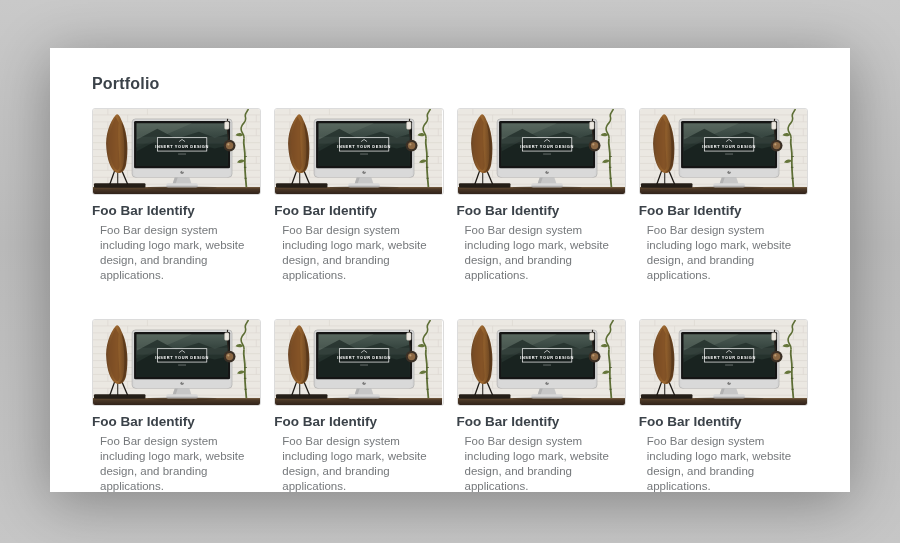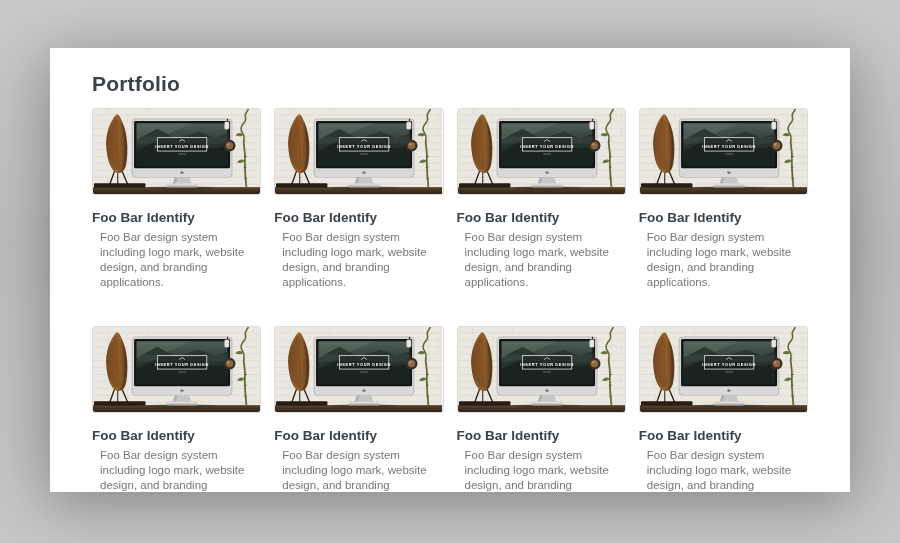--- a/index.html
+++ b/index.html
@@ -7,31 +7,31 @@
     width:900px;height:543px;overflow:hidden;
     background:linear-gradient(180deg,#c9c9c9 0%,#bcbcbc 45%,#c6c6c6 100%);
     font-family:"Liberation Sans",sans-serif;
   }
   .page-card{
     width:800px;height:444px;margin:48px auto 0;box-sizing:border-box;
     background:#fff;box-shadow:0 10px 55px rgba(0,0,0,.33);
     padding:24px 42px;overflow:hidden;
   }
   .page-title{
-    font-size:21px;line-height:24px;font-weight:bold;color:#3b4249;
+    font-size:16px;line-height:24px;font-weight:bold;color:#3b4249;
     margin:0 0 12px;letter-spacing:.2px;
   }
   .grid{display:grid;grid-template-columns:repeat(4,1fr);column-gap:13px;}
   .card{margin:0;}
   .thumb{
     display:block;width:100%;height:auto;box-sizing:border-box;
     border:1px solid #dcdcdc;border-radius:3px;background:#fff;cursor:pointer;
   }
   .card-title{
-    font-size:13.5px;font-weight:bold;color:#3b4249;margin:15px 0 4px;line-height:16px;
+    font-size:13.5px;font-weight:bold;color:#3b4249;margin:8px 0 4px;line-height:16px;
   }
   .card-desc{
     font-size:11.5px;color:#75787b;line-height:15px;margin:0 8px 36px;
   }
   .defs-holder{position:absolute;width:0;height:0;overflow:hidden;}
 </style>
 </head>
 <body>
 
 <svg class="defs-holder" aria-hidden="true">

